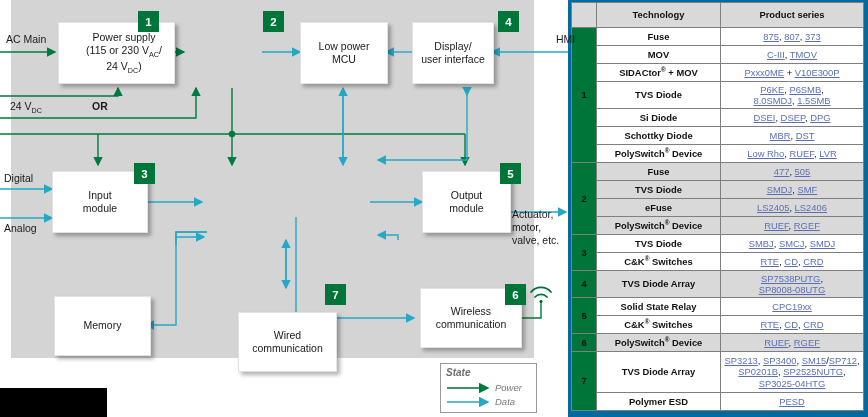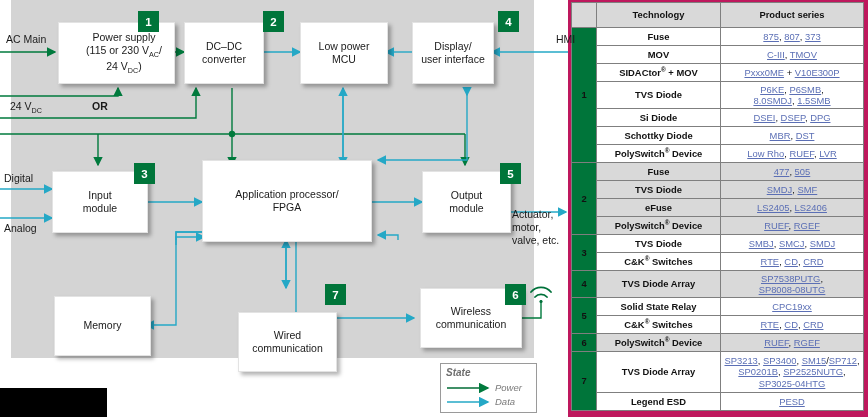--- a/index.html
+++ b/index.html
@@ -29,21 +29,21 @@
   
   #wires{position:absolute;left:0;top:0;width:568px;height:417px;z-index:4;}
 
   .legend-box{position:absolute;left:440px;top:363px;width:95px;height:48px;
               background:#ffffff;border:1px solid #9a9a9a;z-index:10;}
   .legend-title{position:absolute;left:5px;top:3px;font-size:10px;font-style:italic;
                 font-weight:bold;color:#6e6e6e;}
   .legend-t{position:absolute;font-size:9.5px;font-style:italic;color:#7a7a7a;}
 
   
-  #tablewrap{position:absolute;left:568px;top:0;width:300px;height:417px;background:#be185d;}
+  #tablewrap{position:absolute;left:568px;top:0;width:300px;height:417px;background:#0369a1;}
   table.tbl{border-collapse:collapse;width:293px;margin:2px 0 0 3px;table-layout:fixed;}
   table.tbl td,table.tbl th{border:1px solid #7f7f7f;font-size:9.4px;text-align:center;
         color:#111;padding:0;vertical-align:middle;line-height:1.18;}
   th.hdr{background:#d9d9d9;font-weight:bold;font-size:11px;height:24px;}
   td.numcell{background:#00753a;color:#ffffff;font-weight:bold;font-size:12px;width:24px;}
   td.tech{width:123px;font-weight:bold;}
   td.prod{width:142px;}
   tr.white td.tech,tr.white td.prod{background:#ffffff;}
   tr.shade td.tech,tr.shade td.prod{background:#d9d9d9;}
   a.pl{color:#5b6fb5;text-decoration:underline;margin-top:18px;}
@@ -134,42 +134,36 @@
         <path d="M535,297 a8,8 0 0 1 12,0"></path>
         <circle cx="541" cy="301.5" r="1.6" fill="#00713a" stroke="none"></circle>
       </g>
     </svg>
 
     <div class="blk" style="left:58px;top:22px;width:100px;height:60px;padding-left:15px;">
       <span>Power supply<br>(115 or 230 V<sub>AC</sub>/<br>24 V<sub>DC</sub>)</span>
     </div>
     <div class="badge" style="left:138px;top:11px;">1</div>
 
-    <div class="blk" style="left:184px;top:22px;width:78px;height:60px;">
-      <span>DC–DC<br>converter</span>
-    </div>
     <div class="badge" style="left:263px;top:11px;">2</div>
 
     <div class="blk" style="left:300px;top:22px;width:86px;height:60px;">
       <span>Low power<br>MCU</span>
     </div>
 
     <div class="blk" style="left:412px;top:22px;width:80px;height:60px;">
       <span>Display/<br>user interface</span>
     </div>
     <div class="badge" style="left:498px;top:11px;">4</div>
 
     <div class="blk" style="left:52px;top:171px;width:94px;height:60px;">
       <span>Input<br>module</span>
     </div>
     <div class="badge" style="left:134px;top:163px;">3</div>
 
-    <div class="blk" style="left:202px;top:160px;width:168px;height:80px;">
-      <span>Application processor/<br>FPGA</span>
-    </div>
 
     <div class="blk" style="left:422px;top:171px;width:87px;height:60px;">
       <span>Output<br>module</span>
     </div>
     <div class="badge" style="left:500px;top:163px;">5</div>
 
     <div class="blk" style="left:54px;top:296px;width:95px;height:58px;text-align:right;">
       <span>Memory</span>
     </div>
 
@@ -287,20 +281,20 @@
             <td class="numcell" rowspan="1">6</td>
             <td class="tech" style="height: 17px;">PolySwitch<sup>®</sup> Device</td>
             <td class="prod"><a class="pl" href="#">RUEF</a><span class="plain">, </span><a class="pl" href="#">RGEF</a></td>
           </tr>
           <tr class="white">
             <td class="numcell" rowspan="2">7</td>
             <td class="tech" style="height: 40px;">TVS Diode Array</td>
             <td class="prod"><a class="pl" href="#">SP3213</a><span class="plain">, </span><a class="pl" href="#">SP3400</a><span class="plain">, </span><a class="pl" href="#">SM15</a><span class="plain">/</span><a class="pl" href="#">SP712</a><span class="plain">,</span><br><a class="pl" href="#">SP0201B</a><span class="plain">, </span><a class="pl" href="#">SP2525NUTG</a><span class="plain">,</span><br><a class="pl" href="#">SP3025-04HTG</a></td>
           </tr>
           <tr class="white">
-            <td class="tech" style="height: 17px;">Legend ESD</td>
+            <td class="tech" style="height: 17px;">Polymer ESD</td>
             <td class="prod"><a class="pl" href="#">PESD</a></td>
           </tr>
         </tbody>
     </table>
   </div>
 
 </div>
 
 </body></html>

